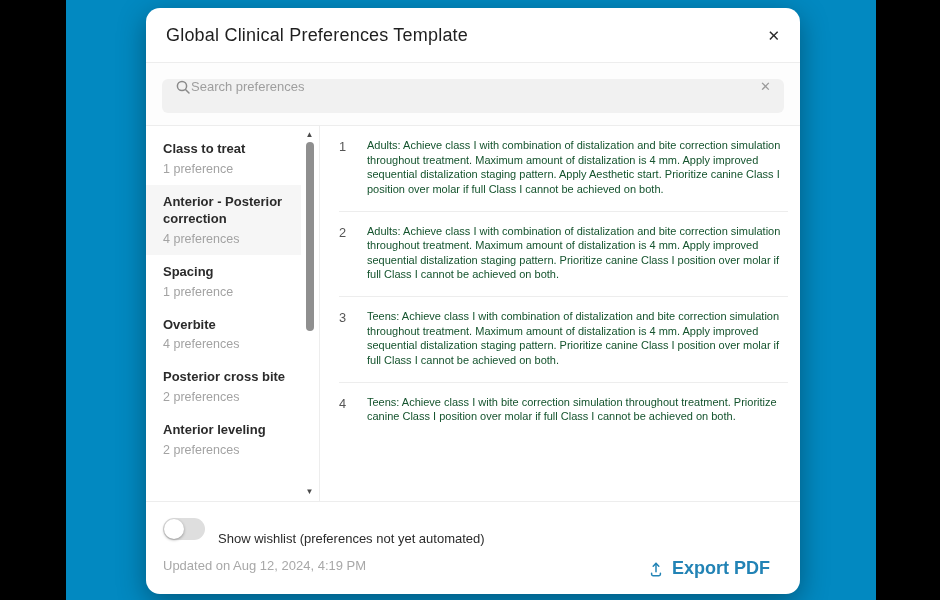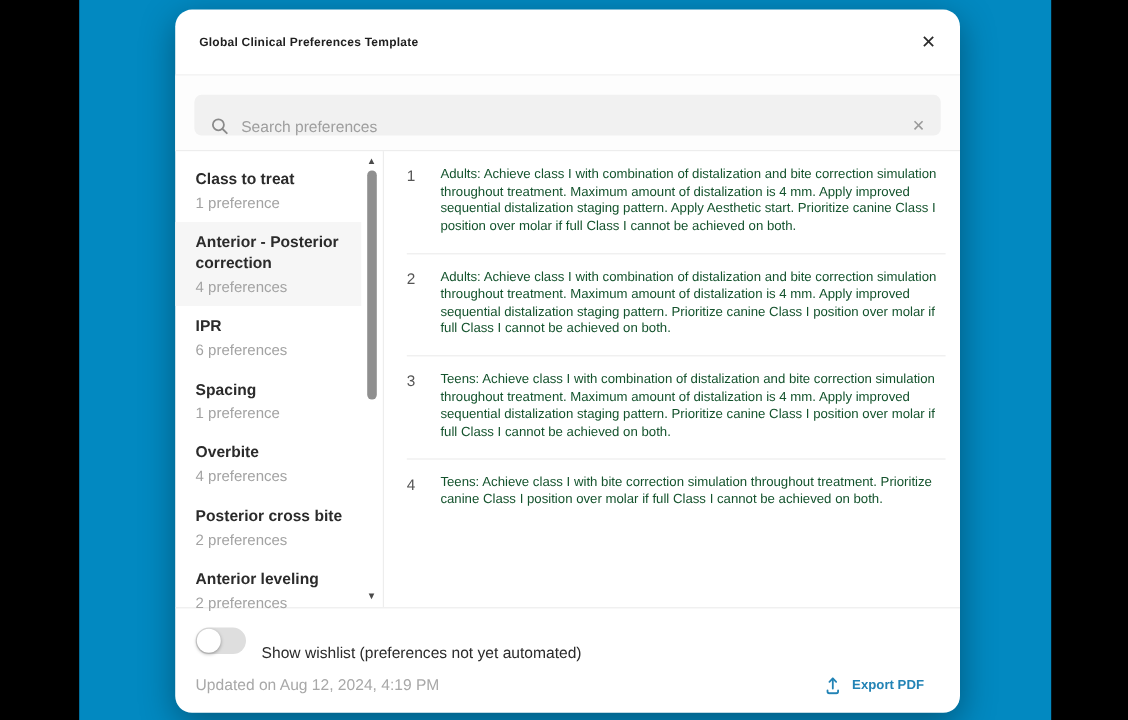--- a/index.html
+++ b/index.html
@@ -10,25 +10,25 @@
   }
   .backdrop{position:absolute;left:66px;top:0;width:810px;height:600px;background:var(--backdrop,#0289c1);}
   .modal{
     position:absolute;left:146px;top:8px;width:654px;height:586px;
     background:#fff;border-radius:14px;display:flex;flex-direction:column;
     box-shadow:0 8px 28px rgba(0,0,0,.35);overflow:hidden;
   }
   
   .modal-header{height:54px;flex:0 0 auto;display:flex;align-items:center;justify-content:space-between;
     padding:0 20px;border-bottom:1px solid #ededed;}
-  .modal-title{font-size:10px;font-weight:bold;color:#1f1f1f;letter-spacing:.2px;}
+  .modal-title{font-size:18px;font-weight:normal;color:#1f1f1f;letter-spacing:.2px;}
   .close-btn{font-size:15px;font-weight:bold;color:#2b2b2b;cursor:pointer;line-height:1;}
   
   .search-section{flex:0 0 auto;padding:16px 16px 12px;background:#fdfdfd;border-bottom:1px solid #ededed;}
-  .search-bar{height:34px;background:#f1f1f1;border-radius:6px;display:flex;align-items:flex-end;padding:0 13px;gap:10px;}
+  .search-bar{height:34px;background:#f1f1f1;border-radius:6px;display:flex;align-items:flex-start;padding:0 13px;}
   .search-ph{flex:1;font-size:13px;color:#9e9e9e;}
   .search-clear{font-size:13px;color:#9a9a9a;cursor:pointer;}
   .mag{flex:0 0 auto;display:block;}
   
   .modal-body{flex:1 1 auto;display:flex;min-height:0;}
   .sidebar{width:174px;flex:0 0 auto;border-right:1px solid #ededed;position:relative;padding-top:6px;box-sizing:border-box;}
   .side-list{padding-right:18px;}
   .side-item{padding:9px 6px 9px 17px;cursor:pointer;}
   .side-item.selected{background:#f6f6f6;}
   .side-item-title{font-size:13px;font-weight:bold;color:#2b2b2b;line-height:1.3;margin-bottom:4px;}
@@ -43,21 +43,21 @@
   .pref-num{width:18px;flex:0 0 auto;font-size:12.8px;color:#555;padding-top:1px;}
   .pref-text{flex:1;font-size:11px;color:#14532d;line-height:1.33;padding-right:4px;}
   
   .toggle-row{flex:0 0 auto;display:flex;align-items:center;gap:13px;padding:9px 18px 8px 17px;border-top:1px solid #ededed;}
   .toggle{width:42px;height:22px;background:#dedede;border-radius:11px;position:relative;flex:0 0 auto;cursor:pointer;}
   .toggle-knob{position:absolute;left:1px;top:1px;width:20px;height:20px;border-radius:50%;background:#fff;box-shadow:0 1px 3px rgba(0,0,0,.35);}
   .toggle-label{font-size:13px;color:#2b2b2b;margin-top:20px;}
   
   .footer-row{flex:0 0 auto;display:flex;align-items:flex-start;justify-content:space-between;padding:4px 30px 15px 17px;}
   .updated{font-size:13px;color:#a8a8a8;}
-  .export-btn{display:flex;align-items:center;gap:8px;color:var(--accent,#2283b5);font-size:11px;font-weight:bold;cursor:pointer;}
+  .export-btn{display:flex;align-items:center;gap:8px;color:var(--accent,#2283b5);font-size:18px;font-weight:bold;cursor:pointer;}
 </style>
 </head>
 <body>
 
 <div class="backdrop"></div>
 
 <div class="modal">
 
   <div class="modal-header">
     <div class="modal-title">Global Clinical Preferences Template</div>
@@ -83,24 +83,20 @@
           <div class="side-item">
             <div class="side-item-title">Class to treat</div>
             <div class="side-item-count">1 preference</div>
           </div>
 
           <div class="side-item selected">
             <div class="side-item-title">Anterior - Posterior correction</div>
             <div class="side-item-count">4 preferences</div>
           </div>
 
-          <div class="side-item">
-            <div class="side-item-title">IPR</div>
-            <div class="side-item-count">6 preferences</div>
-          </div>
 
           <div class="side-item">
             <div class="side-item-title">Spacing</div>
             <div class="side-item-count">1 preference</div>
           </div>
 
           <div class="side-item">
             <div class="side-item-title">Overbite</div>
             <div class="side-item-count">4 preferences</div>
           </div>

